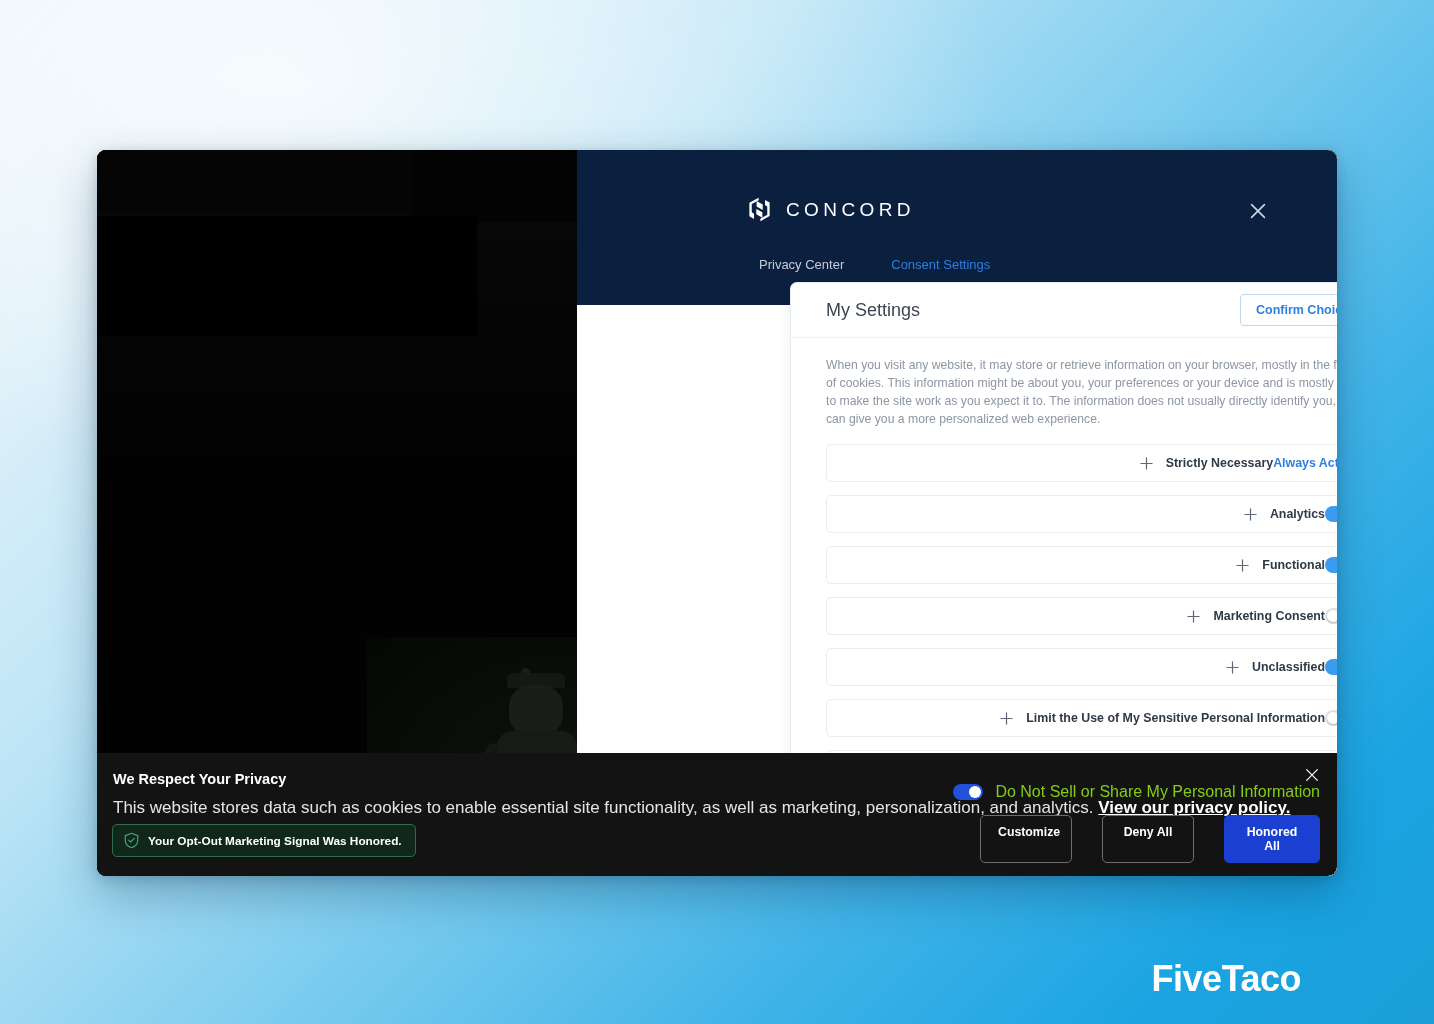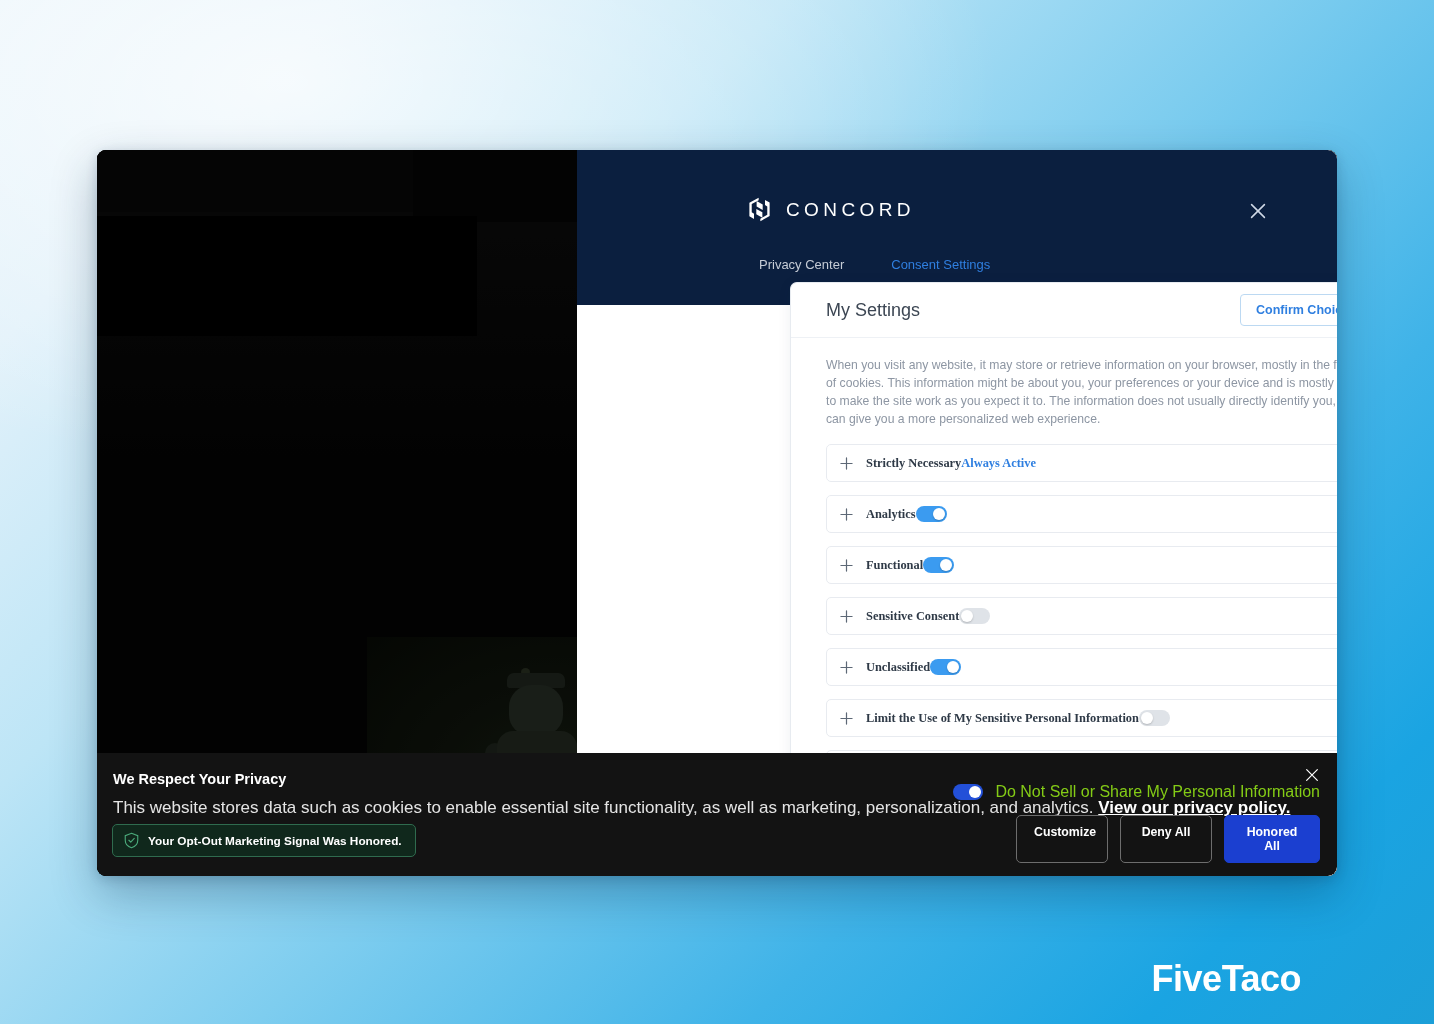--- a/index.html
+++ b/index.html
@@ -123,29 +123,28 @@
     padding: 8px 15px;
     cursor: pointer;
     font-family: "Liberation Sans", sans-serif;
   }
   .settings-body { padding: 18px 35px 0 35px; }
   .intro {
     font-size: 12.2px; line-height: 1.48; color: #8d96a3;
     margin-bottom: 16px;
   }
   .cat-row {
-    display: flex; align-items: center; justify-content: flex-start;
+    display: flex; align-items: center; justify-content: flex-end;
     height: 38px;
     border: 1px solid #e8ebf0;
     border-radius: 5px;
     margin-bottom: 13px;
     padding: 0 14px 0 13px;
     background: #fff;
     cursor: pointer;
-    font-family: Liberation Serif, serif;
   }
   .cat-left { display: flex; align-items: center; gap: 13px; }
   .plus-icon { width: 13px; height: 13px; color: #5d6876; display:block; }
   .cat-label { font-size: 12.4px; color: #2f3a47; font-weight: 700; }
   .always-active { font-size: 12.4px; color: #2f7fe0; font-weight: 700; }
 
   .toggle {
     width: 31px; height: 16px; border-radius: 9px;
     position: relative; flex: 0 0 auto; cursor: pointer;
   }
@@ -205,20 +204,21 @@
     position: absolute; right: 17px; top: 62px;
     display: flex; gap: 12px;
   }
   .pb-btn {
     font-family: "Liberation Sans", sans-serif;
     font-size: 12.3px; font-weight: 700;
     border-radius: 5px;
     padding: 9px 17px;
     width: 92px; text-align: center;
     cursor: pointer;
+    margin-left: 18px;
   }
   .pb-btn.outline { background: #131313; color: #ffffff; border: 1px solid #6d6d6d; }
   .pb-btn.primary { background: #1b3fd0; color: #ffffff; border: 1px solid #1b3fd0; width: 96px; }
 
   
   .watermark {
     position: absolute; right: 133px; bottom: 24px;
     font-size: 36px; font-weight: 700; color: #ffffff;
     letter-spacing: -0.5px;
   }
@@ -310,21 +310,21 @@
               </div>
               <div class="toggle on">
                 <div class="knob"></div>
               </div>
             </div>
             <div class="cat-row">
               <div class="cat-left">
                 <svg viewBox="0 0 14 14" class="plus-icon">
                   <path d="M7 1 V13 M1 7 H13" stroke="currentColor" stroke-width="1.3" fill="none" stroke-linecap="round"></path>
                 </svg>
-                <span class="cat-label">Sensitive Consent</span>
+                <span class="cat-label">Marketing Consent</span>
               </div>
               <div class="toggle off">
                 <div class="knob"></div>
               </div>
             </div>
             <div class="cat-row">
               <div class="cat-left">
                 <svg viewBox="0 0 14 14" class="plus-icon">
                   <path d="M7 1 V13 M1 7 H13" stroke="currentColor" stroke-width="1.3" fill="none" stroke-linecap="round"></path>
                 </svg>

